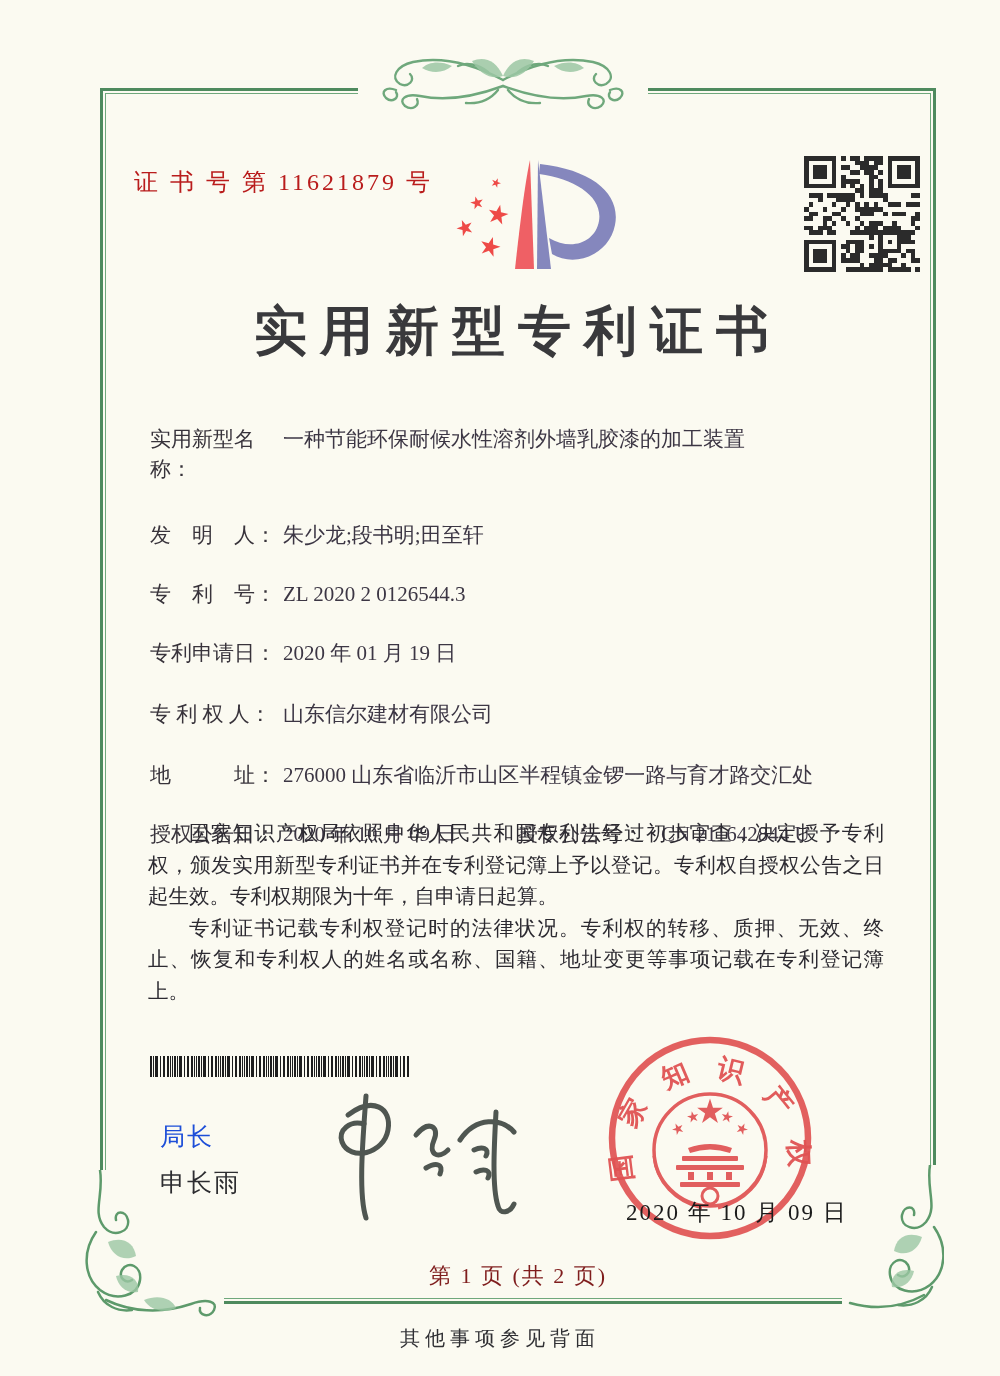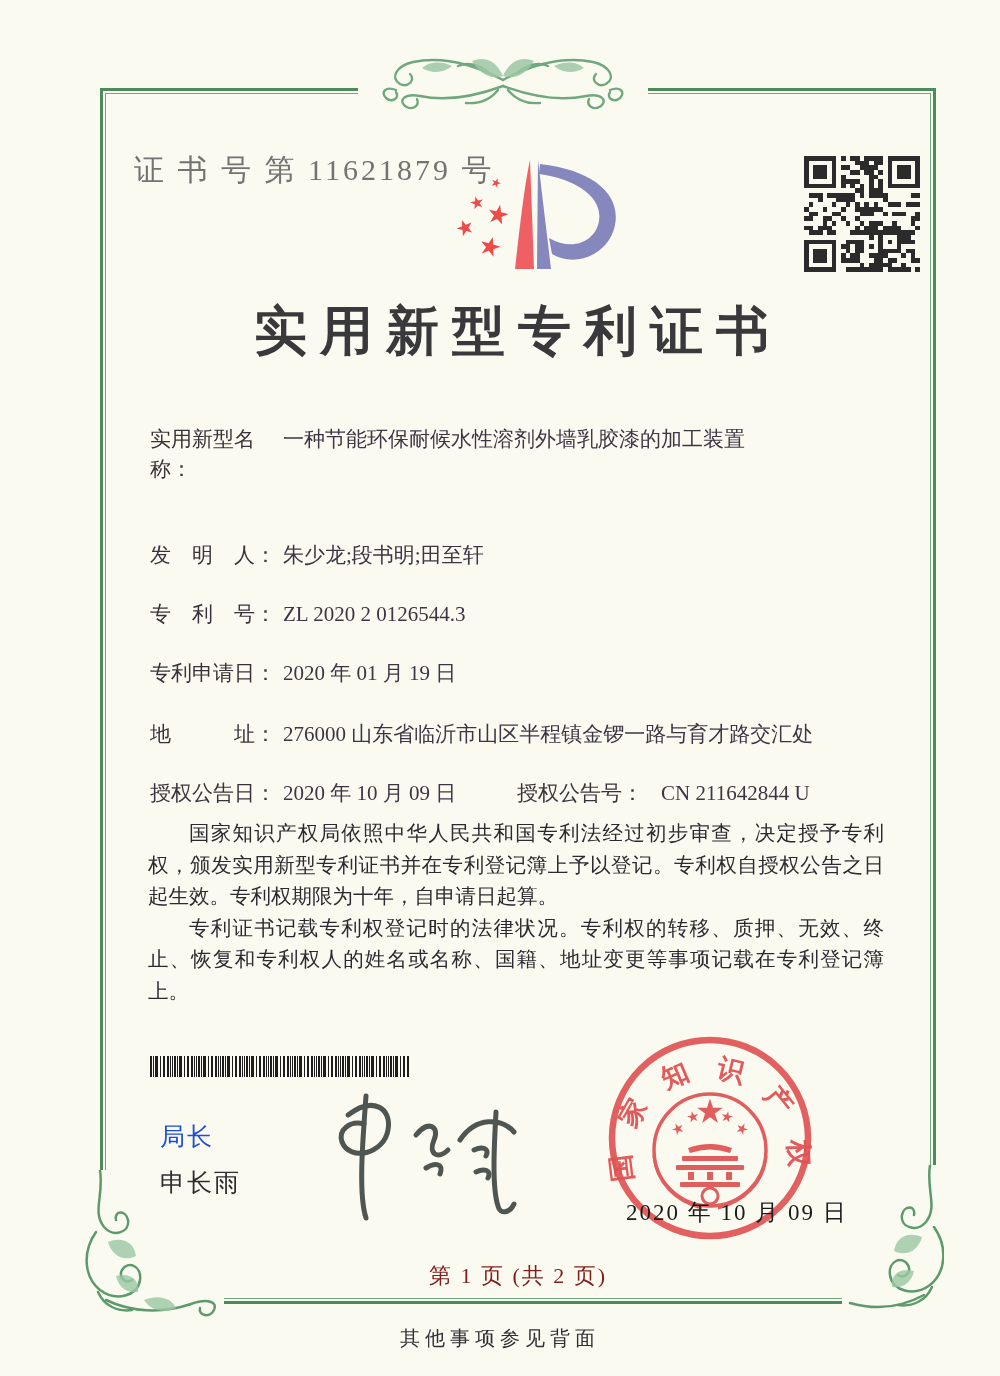--- a/index.html
+++ b/index.html
@@ -11,31 +11,31 @@
     width:1000px;height:1376px;position:relative;overflow:hidden;
     background:var(--paper);
     font-family:"Liberation Serif","DejaVu Serif",serif;
     color:var(--ink);
   }
   .abs{position:absolute;}
   
   .frame{left:100px;top:88px;width:836px;height:1216px;border:3px solid var(--green);box-sizing:border-box;}
   .frame-inner{position:absolute;inset:2px;border:1px solid var(--green-light);}
   
-  .cert-number{left:134px;top:150px;font-size:30px;letter-spacing:3px;color:#737373;}
+  .cert-number{left:134px;top:166px;font-size:24px;letter-spacing:3px;color:#b91c1c;}
   .logo{left:428px;top:143px;}
   .qr{left:804px;top:156px;width:116px;height:116px;}
   .title{left:100px;top:296px;width:836px;text-align:center;font-size:53px;font-weight:bold;
          letter-spacing:13px;color:#39393c;}
   
   .fields{left:150px;top:424px;width:745px;font-size:21px;}
   .row{display:flex;line-height:30px;}
   .row .lab{flex:none;width:133px;color:#38333b;}
   .row .val{color:#3c3644;white-space:nowrap;}
-  .r1{margin-bottom:56px}.r2{margin-bottom:29px}.r3{margin-bottom:29px}
+  .r1{margin-bottom:36px}.r2{margin-bottom:29px}.r3{margin-bottom:29px}
   .r4{margin-bottom:31px}.r5{margin-bottom:31px}.r6{margin-bottom:28px}
   .val-wrap{white-space:normal;width:548px;line-height:31px;}
   .grant{position:relative;}
   .grant2{position:absolute;left:367px;top:0;display:flex;gap:11px;}
   
   .paras{left:148px;top:818px;width:736px;font-size:20.5px;line-height:31.5px;text-align:justify;color:#2c2a31;}
   .paras p{margin:0;text-indent:2em;}
   
   .barcode{left:150px;top:1056px;width:262px;height:21px;}
   .director-title{left:160px;top:1120px;font-size:25px;color:#1d4ed8;letter-spacing:2px;}
@@ -463,20 +463,24 @@
     <span class="val">朱少龙;段书明;田至轩</span>
   </div>
   <div class="row r3">
     <span class="lab">专　利　号：</span>
     <span class="val">ZL 2020 2 0126544.3</span>
   </div>
   <div class="row r4">
     <span class="lab">专利申请日：</span>
     <span class="val">2020 年 01 月 19 日</span>
   </div>
+  <div class="row r5">
+    <span class="lab">专 利 权 人：</span>
+    <span class="val">山东信尔建材有限公司</span>
+  </div>
   <div class="row r6">
     <span class="lab">地　　　址：</span>
     <span class="val val-wrap">276000  山东省临沂市山区半程镇金锣一路与育才路交汇处</span>
   </div>
   <div class="row grant">
     <span class="lab">授权公告日：</span>
     <span class="val">2020 年 10 月 09 日</span>
     <span class="grant2">
       <span class="lab">授权公告号：</span>
       <span class="val">CN 211642844 U</span>

